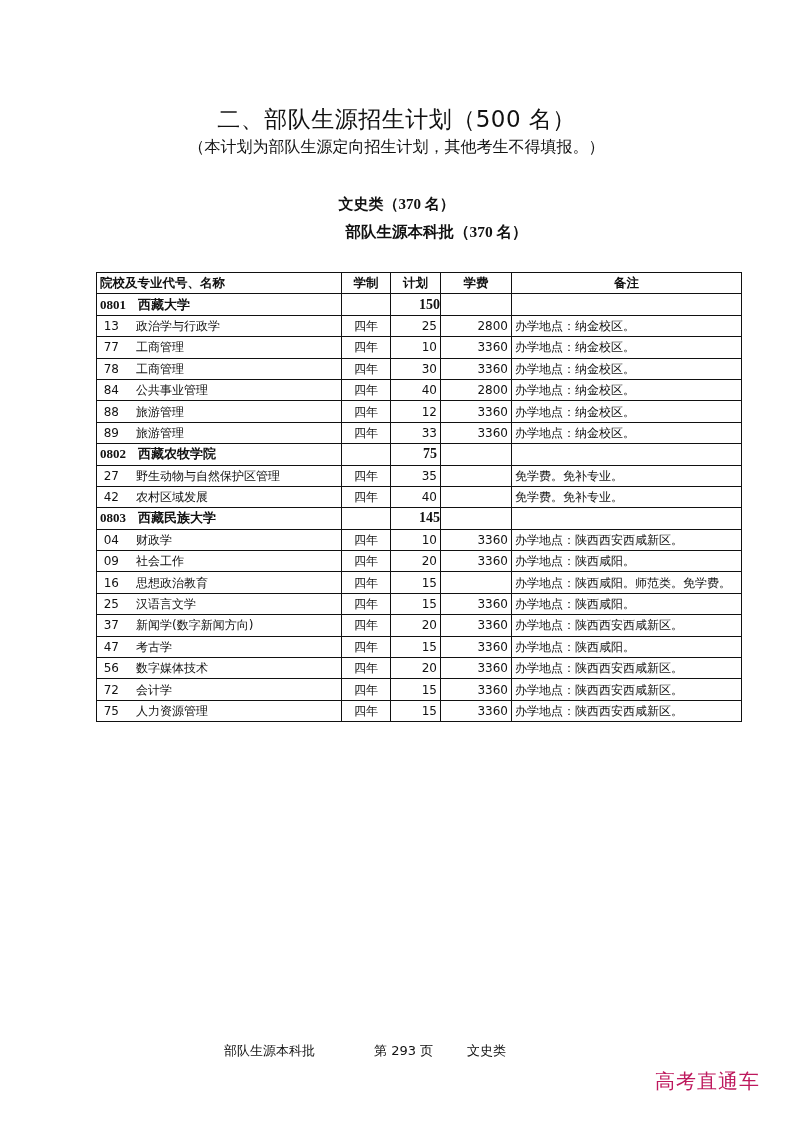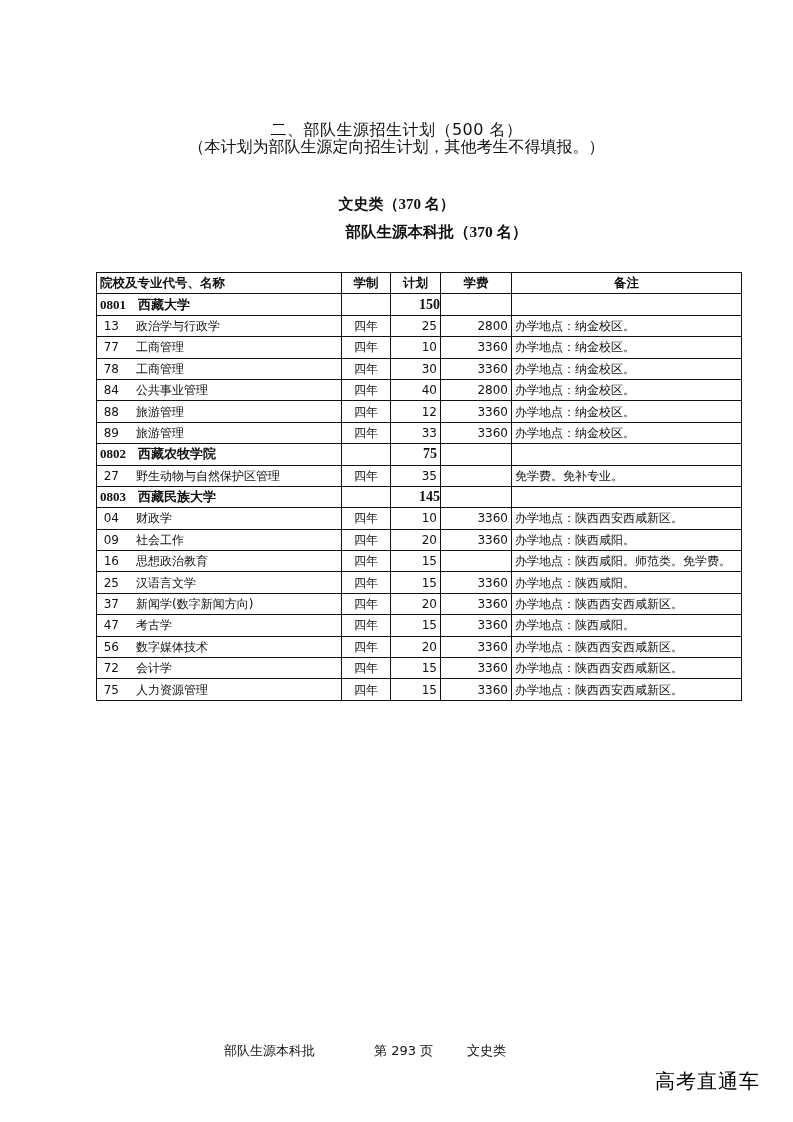--- a/index.html
+++ b/index.html
@@ -1,36 +1,36 @@
 <!DOCTYPE html>
 <html><head>
 <meta charset="utf-8">
 <style>
   html, body { margin: 0; padding: 0; background: #ffffff; }
   body { width: 793px; height: 1122px; position: relative; overflow: hidden; font-family: "DejaVu Sans", sans-serif; color: #111; }
   .title { position: absolute; left: 0; width: 793px; text-align: center; }
-  .t1 { top: 120px; font-size: 16px; letter-spacing: 0.5px; }
+  .t1 { top: 104px; font-size: 23px; letter-spacing: 0.5px; }
   .t2 { top: 137px; font-size: 16px; }
   .t3 { top: 195px; font-size: 15px; font-weight: bold; font-family: "Liberation Serif", serif; }
   .t4 { top: 222px; font-size: 15.5px; font-weight: bold; font-family: "Liberation Serif", serif; padding-left: 40px; }
   table.plan { position: absolute; left: 96px; top: 272px; border-collapse: collapse; table-layout: fixed; width: 645px; font-size: 12px; }
   table.plan td, table.plan th { border: 1px solid #111; height: 20.4px; padding: 0 3px; white-space: nowrap; overflow: hidden; line-height: 20px; }
   table.plan th { font-weight: bold; font-family: "Liberation Serif", serif; font-size: 12.5px; }
   th.c1 { text-align: left; }
   .c2, .c3, .c4 { text-align: center; }
   td.num { text-align: right; }
   tr.school td { font-weight: bold; font-family: "Liberation Serif", serif; font-size: 13px; }
   tr.school td.plan-val { font-size: 14px; text-align: right; padding-left: 28px; }
   .codebox { display: inline-block; width: 38px; }
   tr.major .codebox { width: 36px; text-align: right; padding-right: 17px; box-sizing: border-box; }
   .footer { position: absolute; top: 1042px; font-size: 13px; }
   .f1 { left: 224px; }
   .f2 { left: 374px; }
   .f3 { left: 467px; }
-  .watermark { position: absolute; left: 655px; top: 1068px; font-size: 20px; color: #000000; letter-spacing: 1px; }
+  .watermark { position: absolute; left: 655px; top: 1068px; font-size: 20px; color: #be185d; letter-spacing: 1px; }
 </style>
 </head>
 <body>
 
 <div class="title t1">二、部队生源招生计划（500 名）</div>
 <div class="title t2">（本计划为部队生源定向招生计划，其他考生不得填报。）</div>
 <div class="title t3">文史类（370 名）</div>
 <div class="title t4">部队生源本科批（370 名）</div>
 
 <table class="plan">
@@ -107,20 +107,27 @@
         <td></td>
         <td></td>
       </tr>
       <tr class="major">
         <td><span class="codebox">27</span><span>野生动物与自然保护区管理</span></td>
         <td class="c2">四年</td>
         <td class="num">35</td>
         <td class="num"></td>
         <td>免学费。免补专业。</td>
       </tr>
+      <tr class="major">
+        <td><span class="codebox">42</span><span>农村区域发展</span></td>
+        <td class="c2">四年</td>
+        <td class="num">40</td>
+        <td class="num"></td>
+        <td>免学费。免补专业。</td>
+      </tr>
       <tr class="school">
         <td><span class="codebox">0803</span><span>西藏民族大学</span></td>
         <td></td>
         <td class="plan-val">145</td>
         <td></td>
         <td></td>
       </tr>
       <tr class="major">
         <td><span class="codebox">04</span><span>财政学</span></td>
         <td class="c2">四年</td>

